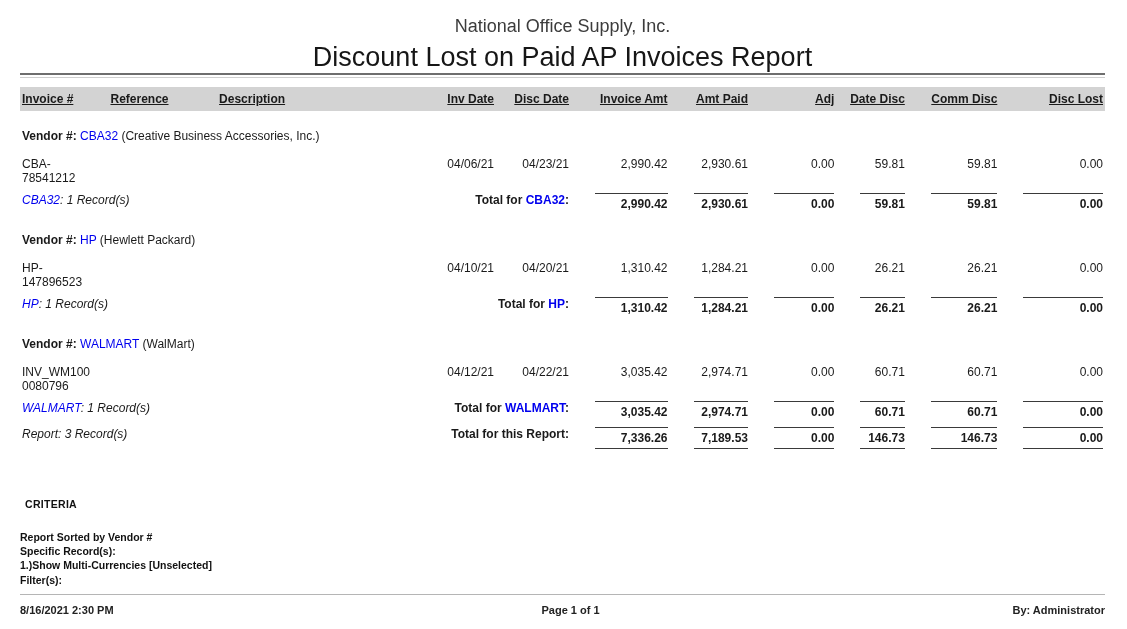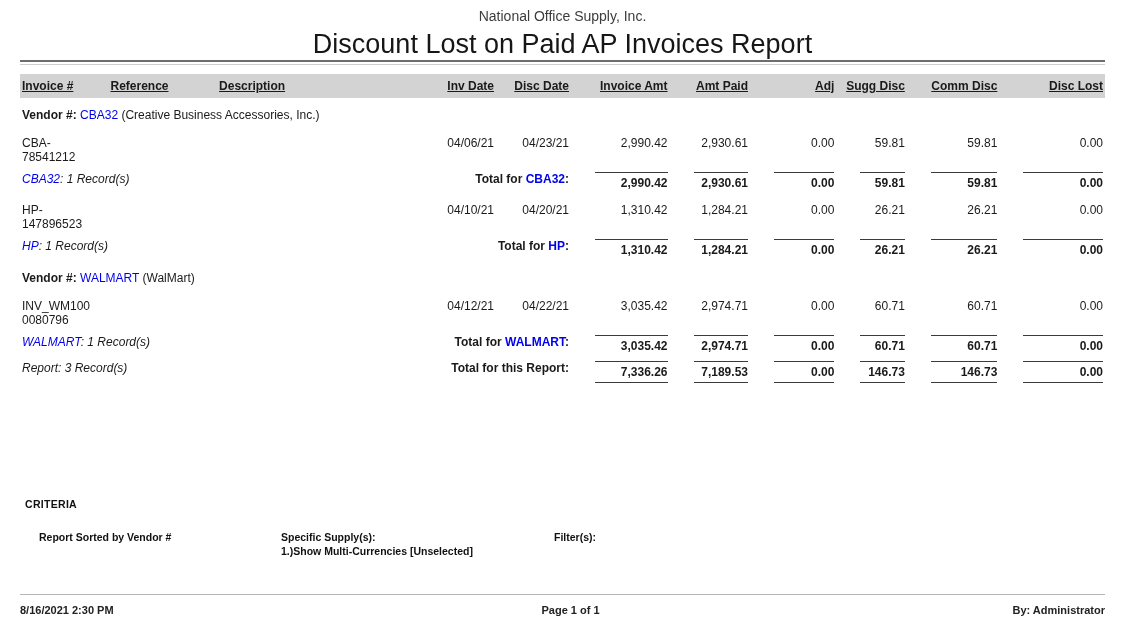--- a/index.html
+++ b/index.html
@@ -3,49 +3,49 @@
 <meta charset="utf-8">
 <style>
   html,body { margin:0; padding:0; background:#ffffff; }
   body {
     width:1127px; height:629px; overflow:hidden;
     font-family:"Liberation Sans", sans-serif; color:#1a1a1a;
     position:relative;
   }
   .page { position:relative; width:1127px; height:629px; box-sizing:border-box; padding:8px 22px 0 20px; }
 
-  .company  { text-align:center; font-size:14px; color:#3c3c3c; margin-top:0; }
+  .company  { text-align:center; font-size:18px; color:#3c3c3c; margin-top:8px; }
   .title    { text-align:center; font-size:27px; color:#161616; margin-top:5px; margin-bottom:0; }
 
   .top-rule { height:2px; border-top:2px solid #6e6e6e; border-bottom:1px solid #cfcfcf; margin-bottom:9px; }
 
   table.report { border-collapse:collapse; table-layout:fixed; width:1085px; font-size:12px; }
   thead tr  { background:#d3d3d3; }
   th { font-weight:bold; padding:5px 2px; white-space:nowrap;margin-top:16px; }
   th.left { text-align:left; } th.num { text-align:right; }
   .hlabel { text-decoration:underline; }
 
   td { padding:1px 2px; vertical-align:top; white-space:nowrap; }
   td.num { text-align:right; }
-  tr.vendor-row td { padding-top:10px; padding-bottom:5px; }
+  tr.vendor-row td { padding-top:18px; padding-bottom:5px; }
   tr.inv-row td    { padding-top:9px;  padding-bottom:3px; }
   tr.total-row td  { padding-top:5px;  padding-bottom:4px; font-weight:bold;margin-left:19px; }
   tr.report-row td { padding-top:4px;  padding-bottom:4px; font-weight:bold; }
 
   .bold { font-weight:bold; }
   .italic { font-style:italic; font-weight:normal; }
   .link { color:#0000ee; }
 
   .total-label { text-align:right; }
   .oline  { border-top:1px solid #3a3a3a; margin-left:22px; padding-top:3px; text-align:right; }
   .olineb { border-top:1px solid #3a3a3a; border-bottom:1px solid #3a3a3a; margin-left:22px; padding-top:3px; padding-bottom:3px; text-align:right; }
 
   .criteria { position:absolute; left:20px; top:498px; width:1085px; font-size:10.5px; font-weight:bold; color:#111; }
   .criteria-heading { margin-left:5px; letter-spacing:0.3px; }
-  .criteria-cols { display:flex; margin-top:20px; margin-left:19px; line-height:1.35; }
+  .criteria-cols { display:flex; margin-top:20px; margin-left:0; line-height:1.35;flex-direction:column; }
   .crit-col1 { width:242px; } .crit-col2 { width:273px; } .crit-col3 { flex:1; }
 
   .footer-wrap { position:absolute; left:20px; right:22px; bottom:13px; }
   .footer-rule { border-top:1px solid #b5b5b5; }
   .footer { display:flex; justify-content:space-between; font-size:11px; font-weight:bold; color:#222; margin-top:9px; }
   .footer .f-center { position:absolute; left:16px; right:0; text-align:center; }
   .footer { position:relative; }
   .f-left, .f-right { position:relative; z-index:1; background:transparent; }
 </style>
 </head>
@@ -75,21 +75,21 @@
     <thead>
       <tr>
         <th class="left"><span class="hlabel">Invoice #</span></th>
         <th class="left"><span class="hlabel">Reference</span></th>
         <th class="left"><span class="hlabel">Description</span></th>
         <th class="num"><span class="hlabel">Inv Date</span></th>
         <th class="num"><span class="hlabel">Disc Date</span></th>
         <th class="num"><span class="hlabel">Invoice Amt</span></th>
         <th class="num"><span class="hlabel">Amt Paid</span></th>
         <th class="num"><span class="hlabel">Adj</span></th>
-        <th class="num"><span class="hlabel">Sugg Disc</span></th>
+        <th class="num"><span class="hlabel">Date Disc</span></th>
         <th class="num"><span class="hlabel">Comm Disc</span></th>
         <th class="num"><span class="hlabel">Disc Lost</span></th>
       </tr>
     </thead>
     <tbody>
 
       <tr class="vendor-row">
         <td colspan="11">
           <span class="bold">Vendor #:</span>
           <span class="link">CBA32</span>
@@ -133,20 +133,27 @@
             <div class="oline">59.81</div>
           </td>
         <td class="num">
             <div class="oline">59.81</div>
           </td>
         <td class="num">
             <div class="oline">0.00</div>
           </td>
       </tr>
 
+      <tr class="vendor-row">
+        <td colspan="11">
+          <span class="bold">Vendor #:</span>
+          <span class="link">HP</span>
+          <span>(Hewlett Packard)</span>
+        </td>
+      </tr>
       <tr class="inv-row">
         <td class="left">
           <div>HP-</div>
           <div>147896523</div>
         </td>
         <td></td>
         <td></td>
         <td class="num">04/10/21</td>
         <td class="num">04/20/21</td>
         <td class="num">1,310.42</td>
@@ -261,21 +268,21 @@
       </tr>
 
     </tbody>
   </table>
 
   <div class="criteria">
     <div class="criteria-heading">CRITERIA</div>
     <div class="criteria-cols">
       <div class="crit-col1">Report Sorted by Vendor #</div>
       <div class="crit-col2">
-        <div>Specific Supply(s):</div>
+        <div>Specific Record(s):</div>
         <div>1.)Show Multi-Currencies [Unselected]</div>
       </div>
       <div class="crit-col3">Filter(s):</div>
     </div>
   </div>
 
   <div class="footer-wrap">
     <div class="footer-rule"></div>
     <div class="footer">
       <div class="f-center">Page 1 of 1</div>

